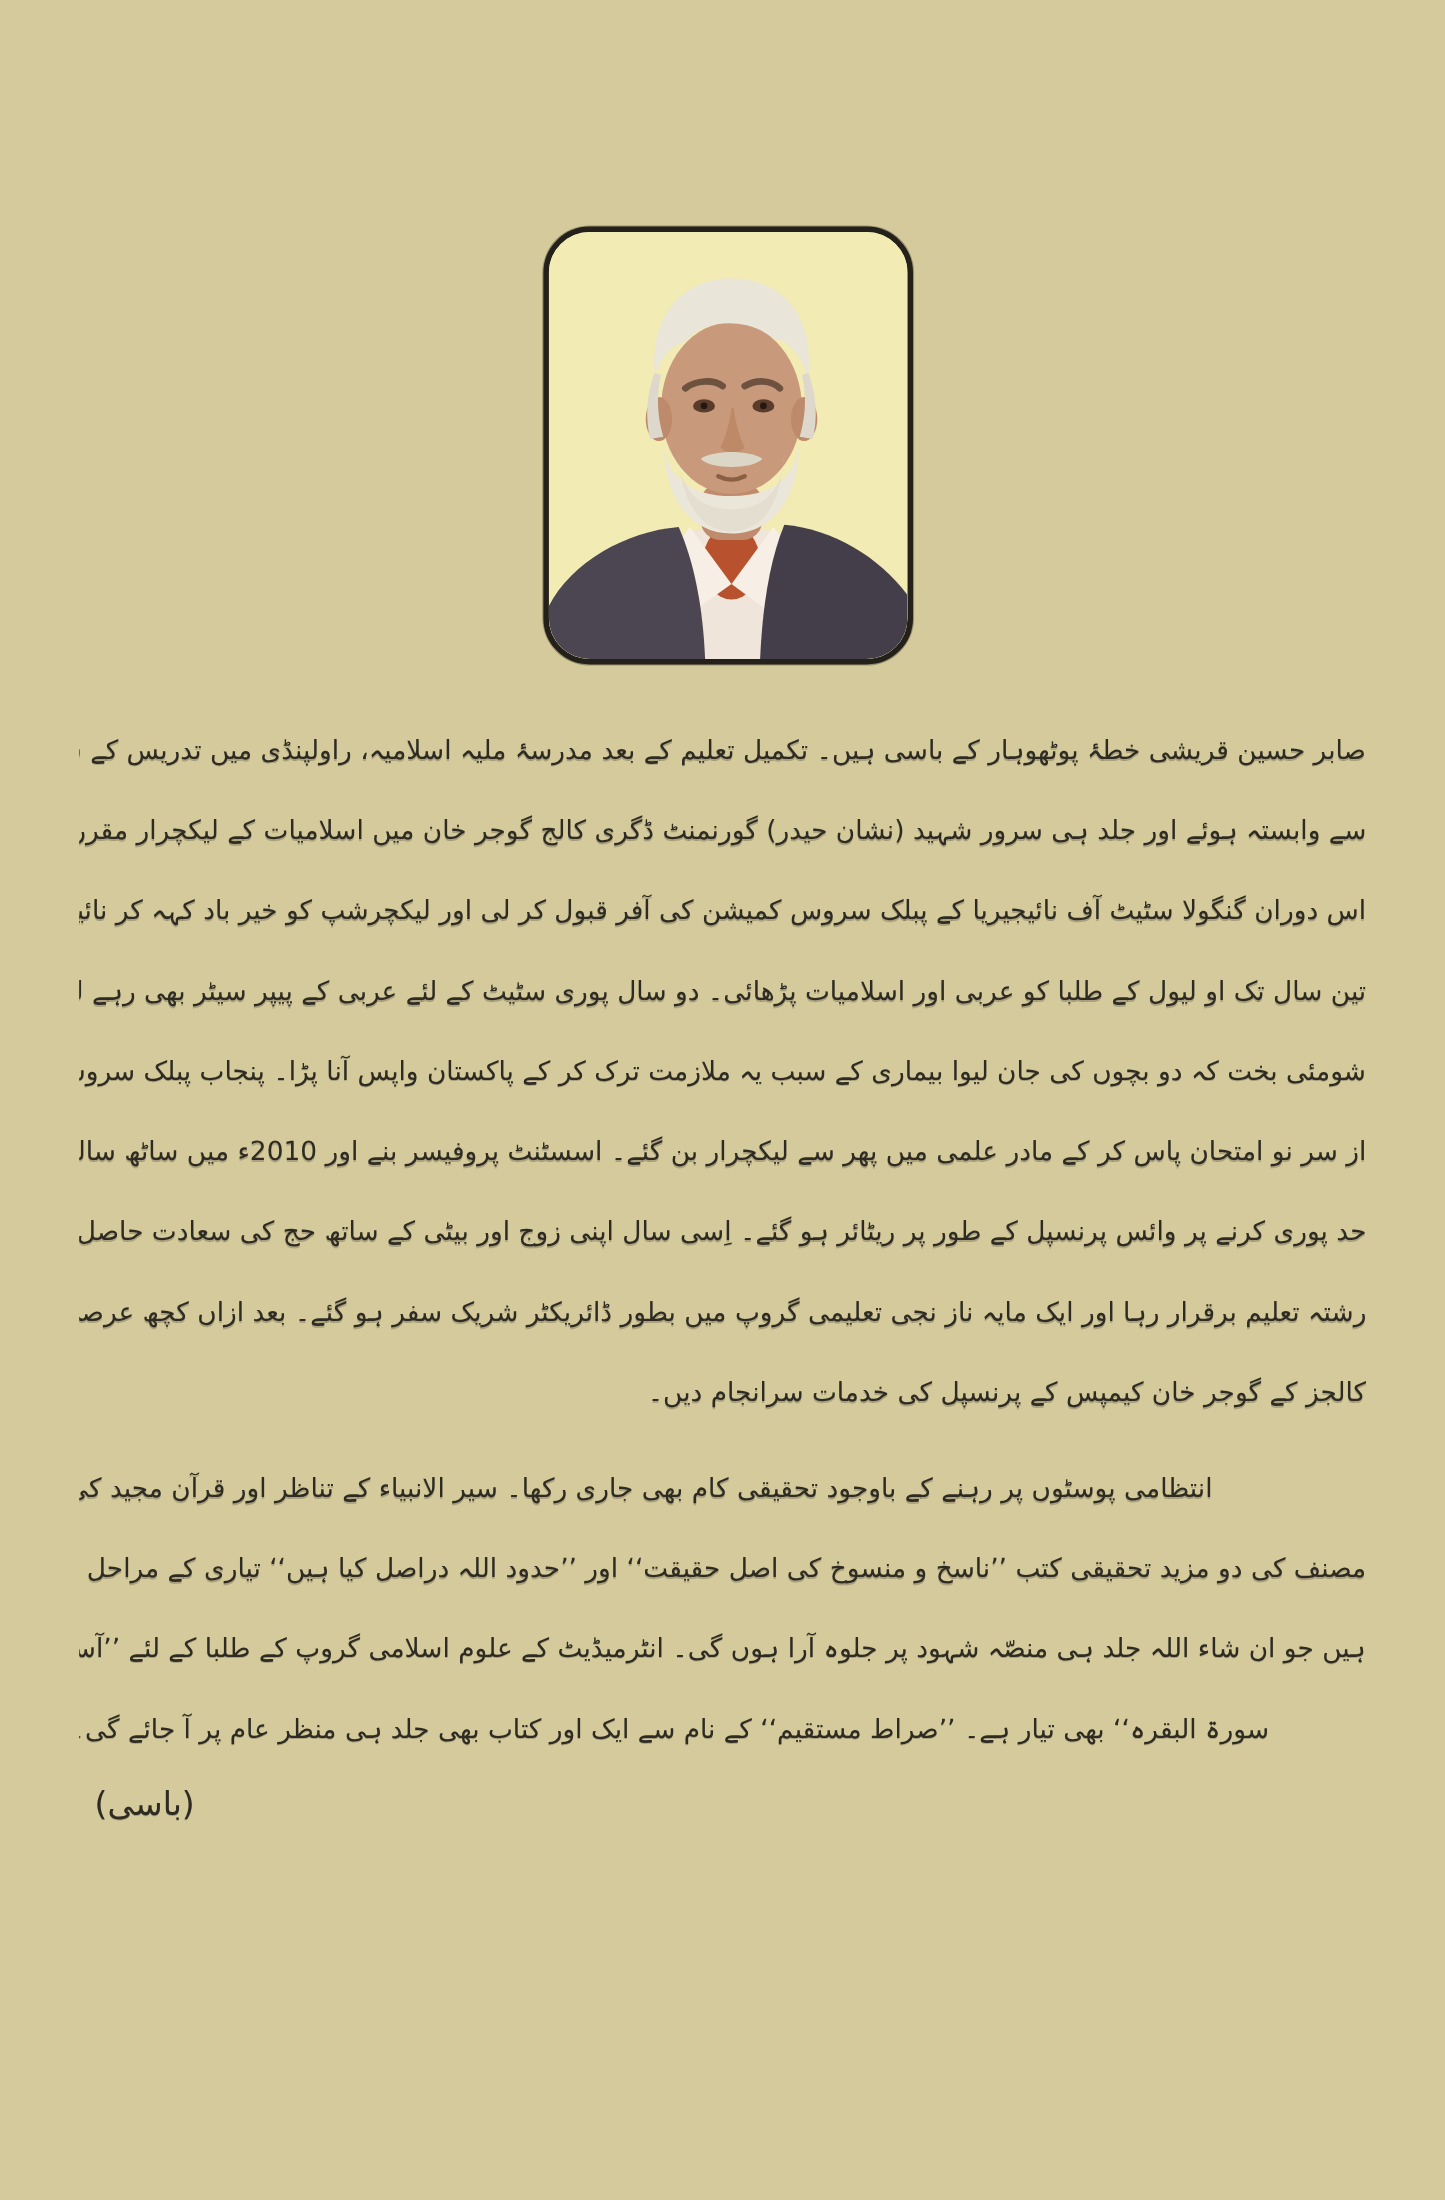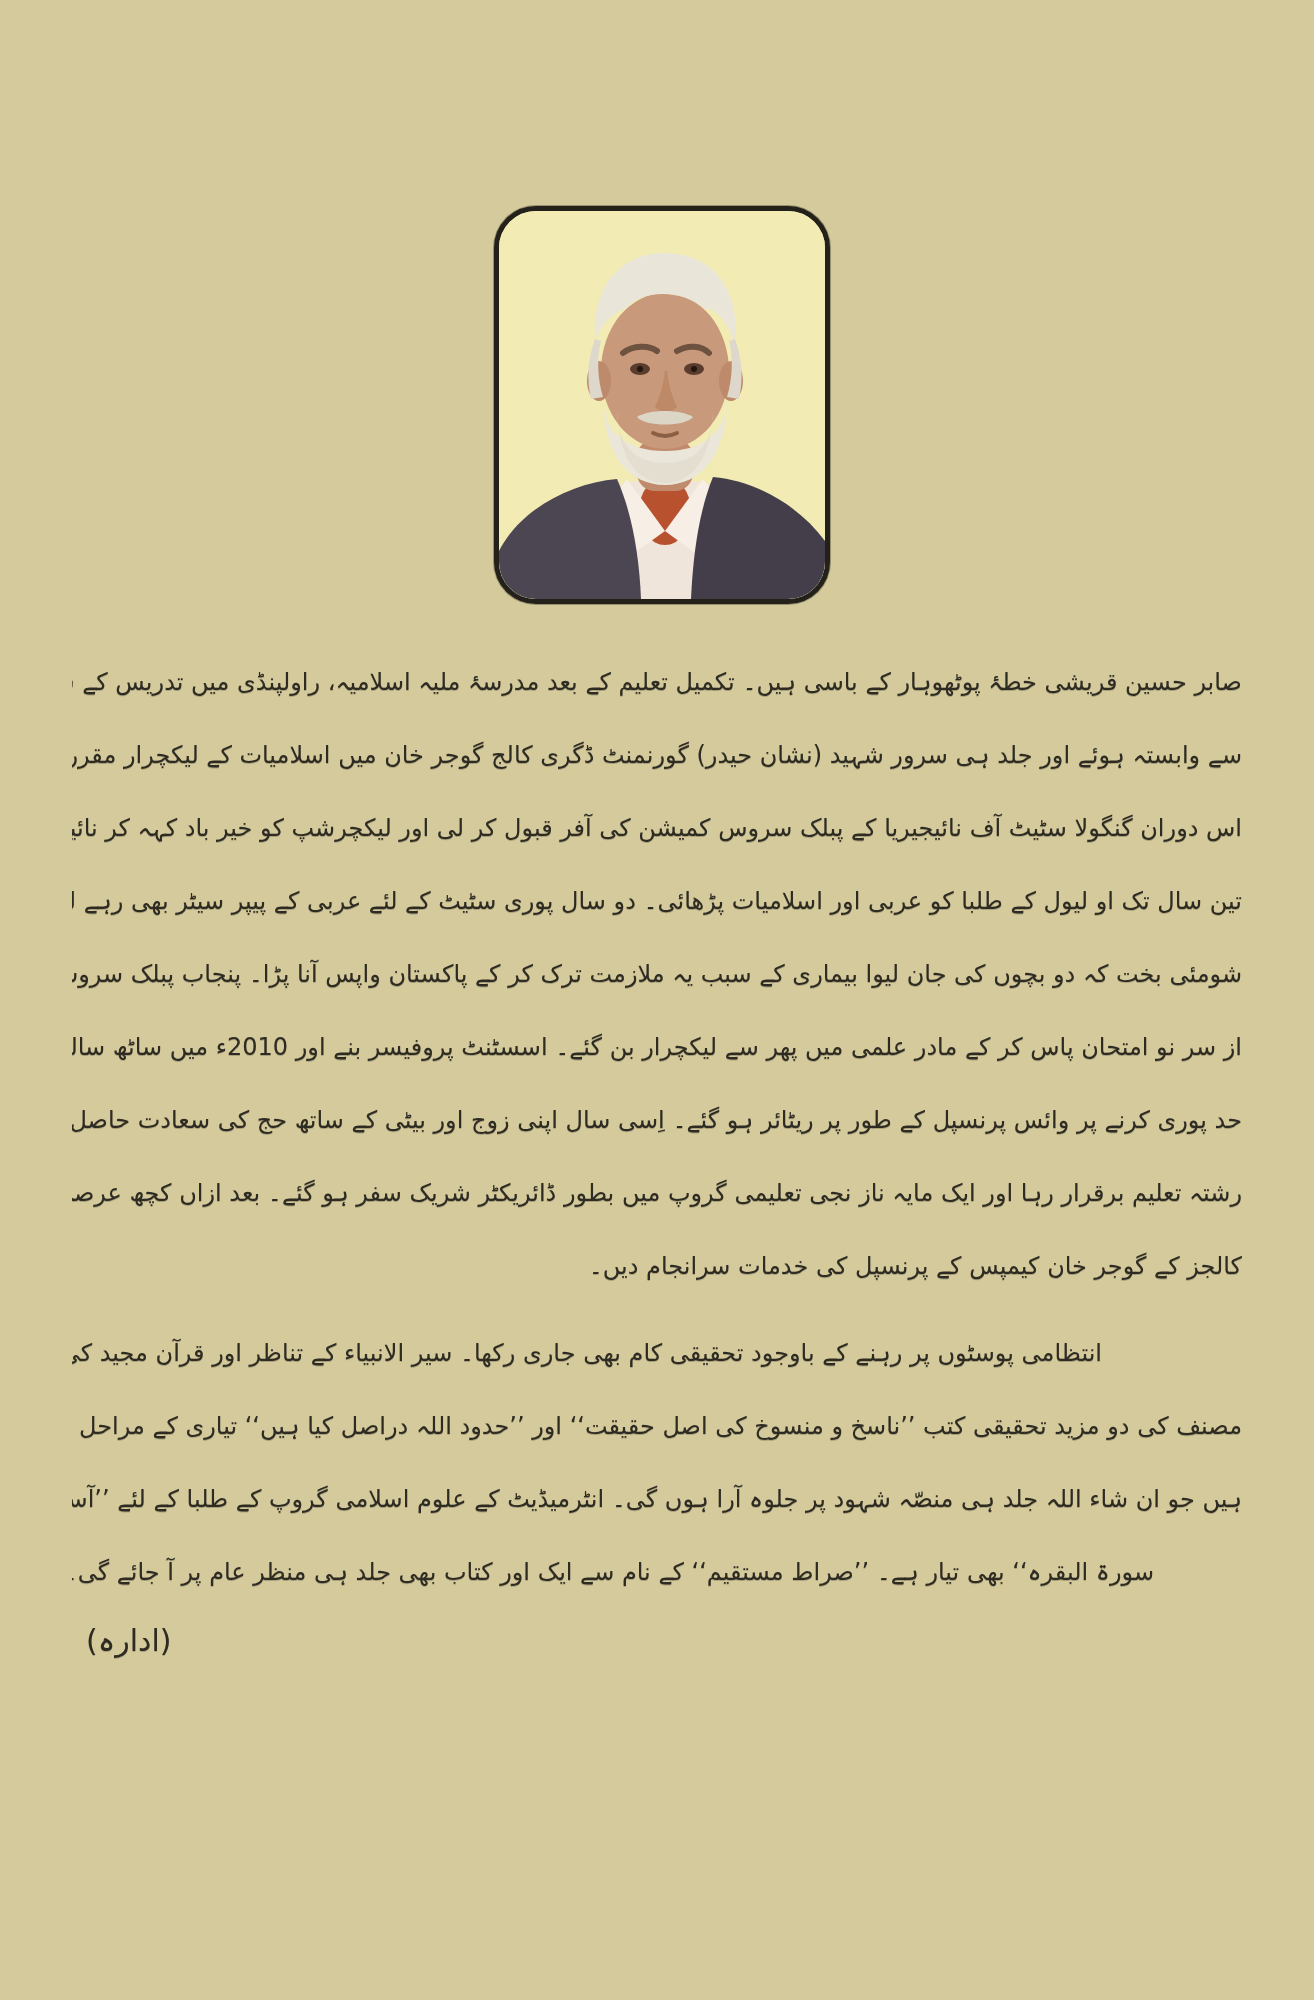--- a/index.html
+++ b/index.html
@@ -128,16 +128,16 @@
       <div class="bio-line">حد پوری کرنے پر وائس پرنسپل کے طور پر ریٹائر ہو گئے۔ اِسی سال اپنی زوج اور بیٹی کے ساتھ حج کی سعادت حاصل کی۔</div>
       <div class="bio-line">رشتہ تعلیم برقرار رہا اور ایک مایہ ناز نجی تعلیمی گروپ میں بطور ڈائریکٹر شریک سفر ہو گئے۔ بعد ازاں کچھ عرصہ بیسٹ گروپ آف</div>
       <div class="bio-line para-end">کالجز کے گوجر خان کیمپس کے پرنسپل کی خدمات سرانجام دیں۔</div>
     </div>
     <div class="para-2">
       <div class="bio-line indent-first">انتظامی پوسٹوں پر رہنے کے باوجود تحقیقی کام بھی جاری رکھا۔ سیر الانبیاء کے تناظر اور قرآن مجید کی روشنی میں</div>
       <div class="bio-line">مصنف کی دو مزید تحقیقی کتب ’’ناسخ و منسوخ کی اصل حقیقت‘‘ اور ’’حدود اللہ دراصل کیا ہیں‘‘ تیاری کے مراحل سے گزر رہی</div>
       <div class="bio-line">ہیں جو ان شاء اللہ جلد ہی منصّہ شہود پر جلوہ آرا ہوں گی۔ انٹرمیڈیٹ کے علوم اسلامی گروپ کے طلبا کے لئے ’’آسان تفسیر</div>
       <div class="bio-line para-end-2">سورۃ البقرہ‘‘ بھی تیار ہے۔ ’’صراط مستقیم‘‘ کے نام سے ایک اور کتاب بھی جلد ہی منظر عام پر آ جائے گی۔</div>
     </div>
-    <div class="signature">(ادارہ)</div>
+    <div class="signature">(باسی)</div>
   </div>
 
 </div>
 
 </body></html>

